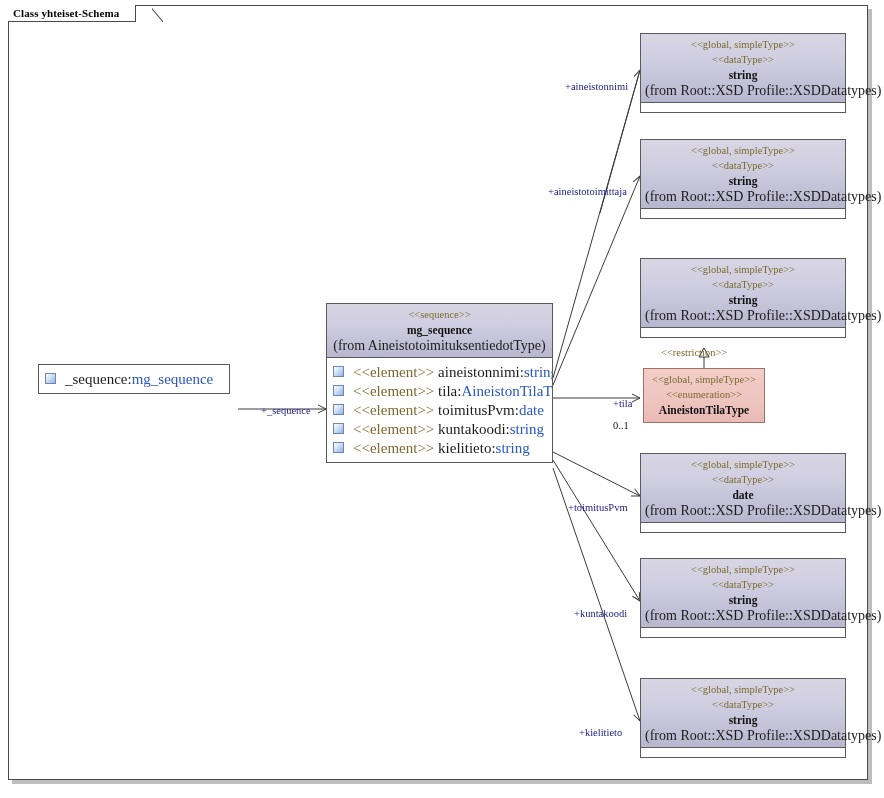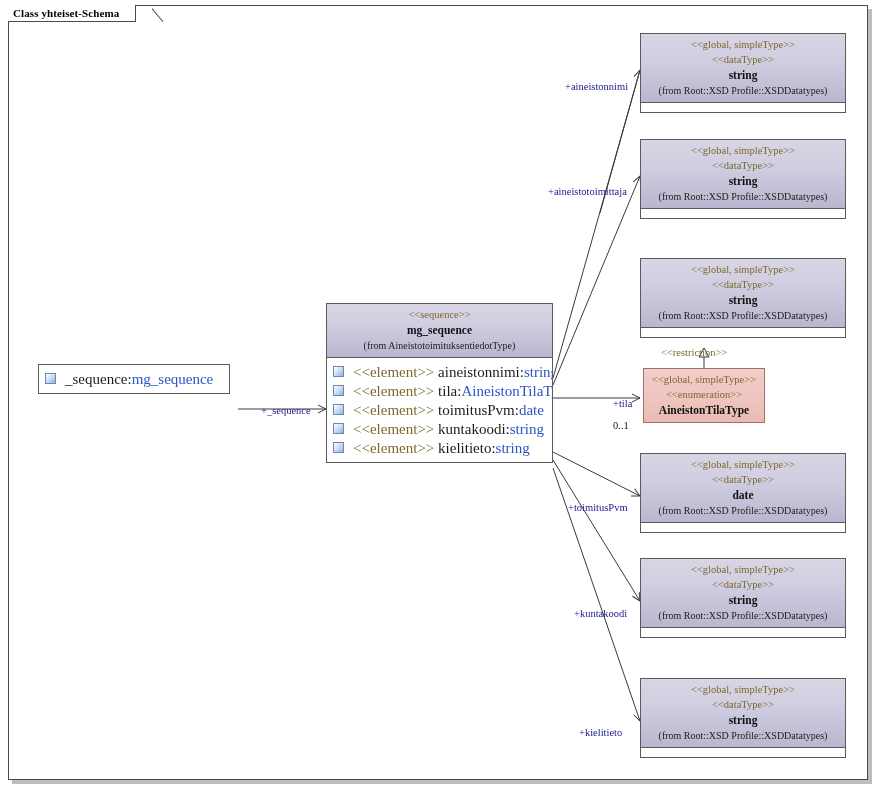--- a/index.html
+++ b/index.html
@@ -90,21 +90,21 @@
     white-space: nowrap;
   }
   .cname {
     font-size: 11.5px;
     font-weight: bold;
     color: #111111;
     line-height: 16px;
     white-space: nowrap;
   }
   .cfrom {
-    font-size: 10px;
+    font-size: 14px;
     color: #1c1c1c;
     line-height: 15px;
     white-space: nowrap;
   }
   .uml-body {
     background: #ffffff;
     padding: 4px 0 5px 0;
   }
   .uml-body.empty {
     height: 9px;

